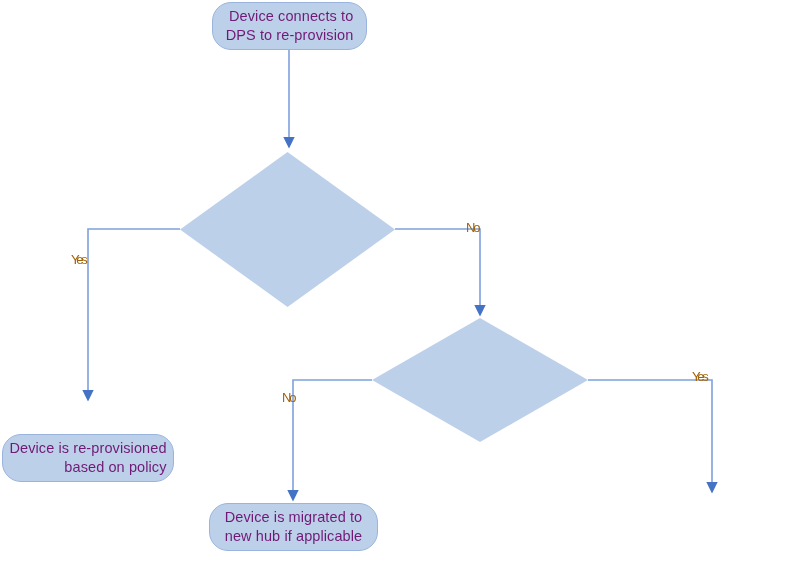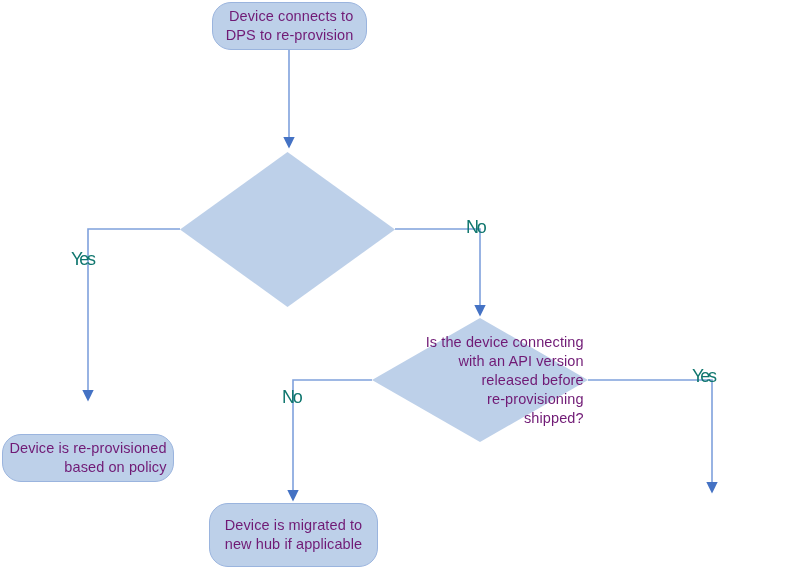--- a/index.html
+++ b/index.html
@@ -56,22 +56,22 @@
     background: #bdd0e9;
     clip-path: polygon(50% 0%, 100% 50%, 50% 100%, 0% 50%);
   }
   .decision .dia-text {
     position: relative;
     z-index: 2;
     width: 78%;
   }
   .edge-label {
     position: absolute;
-    color: #0f766e;
-    font-size: 18px;
+    color: #a16207;
+    font-size: 13px;
     line-height: 15px;
     white-space: nowrap;
     letter-spacing: -2.2px;
     font-weight: 400;
   }
   .node-text {
     display: block;
     white-space: pre-line;
   }
 </style>
@@ -112,33 +112,28 @@
     <span class="node-text">Device connects to
 DPS to re-provision</span>
   </div>
 
   <div class="node decision" style="left:180px; top:152px; width:215px; height:155px;">
     <span class="dia-shape"></span>
   </div>
 
   <div class="node decision" style="left:372px; top:318px; width:216px; height:124px;">
     <span class="dia-shape"></span>
-    <span class="dia-text node-text" style="width:96%;">Is the device connecting
-with an API version
-released before
-re-provisioning
-shipped?</span>
   </div>
 
   <div class="node terminator" style="left:2px; top:403px; width:172px; height:48px;margin-top:31px;">
     <span class="node-text">Device is re-provisioned
 based on policy</span>
   </div>
 
-  <div class="node terminator" style="left:209px; top:503px; width:169px; height:64px;">
+  <div class="node terminator" style="left:209px; top:503px; width:169px; height:48px;">
     <span class="node-text">Device is migrated to
 new hub if applicable</span>
   </div>
 
 
   <div class="edge-label" style="left:71px; top:252px;">Yes</div>
 
   <div class="edge-label" style="left:466px; top:220px;">No</div>
 
   <div class="edge-label" style="left:282px; top:390px;">No</div>

